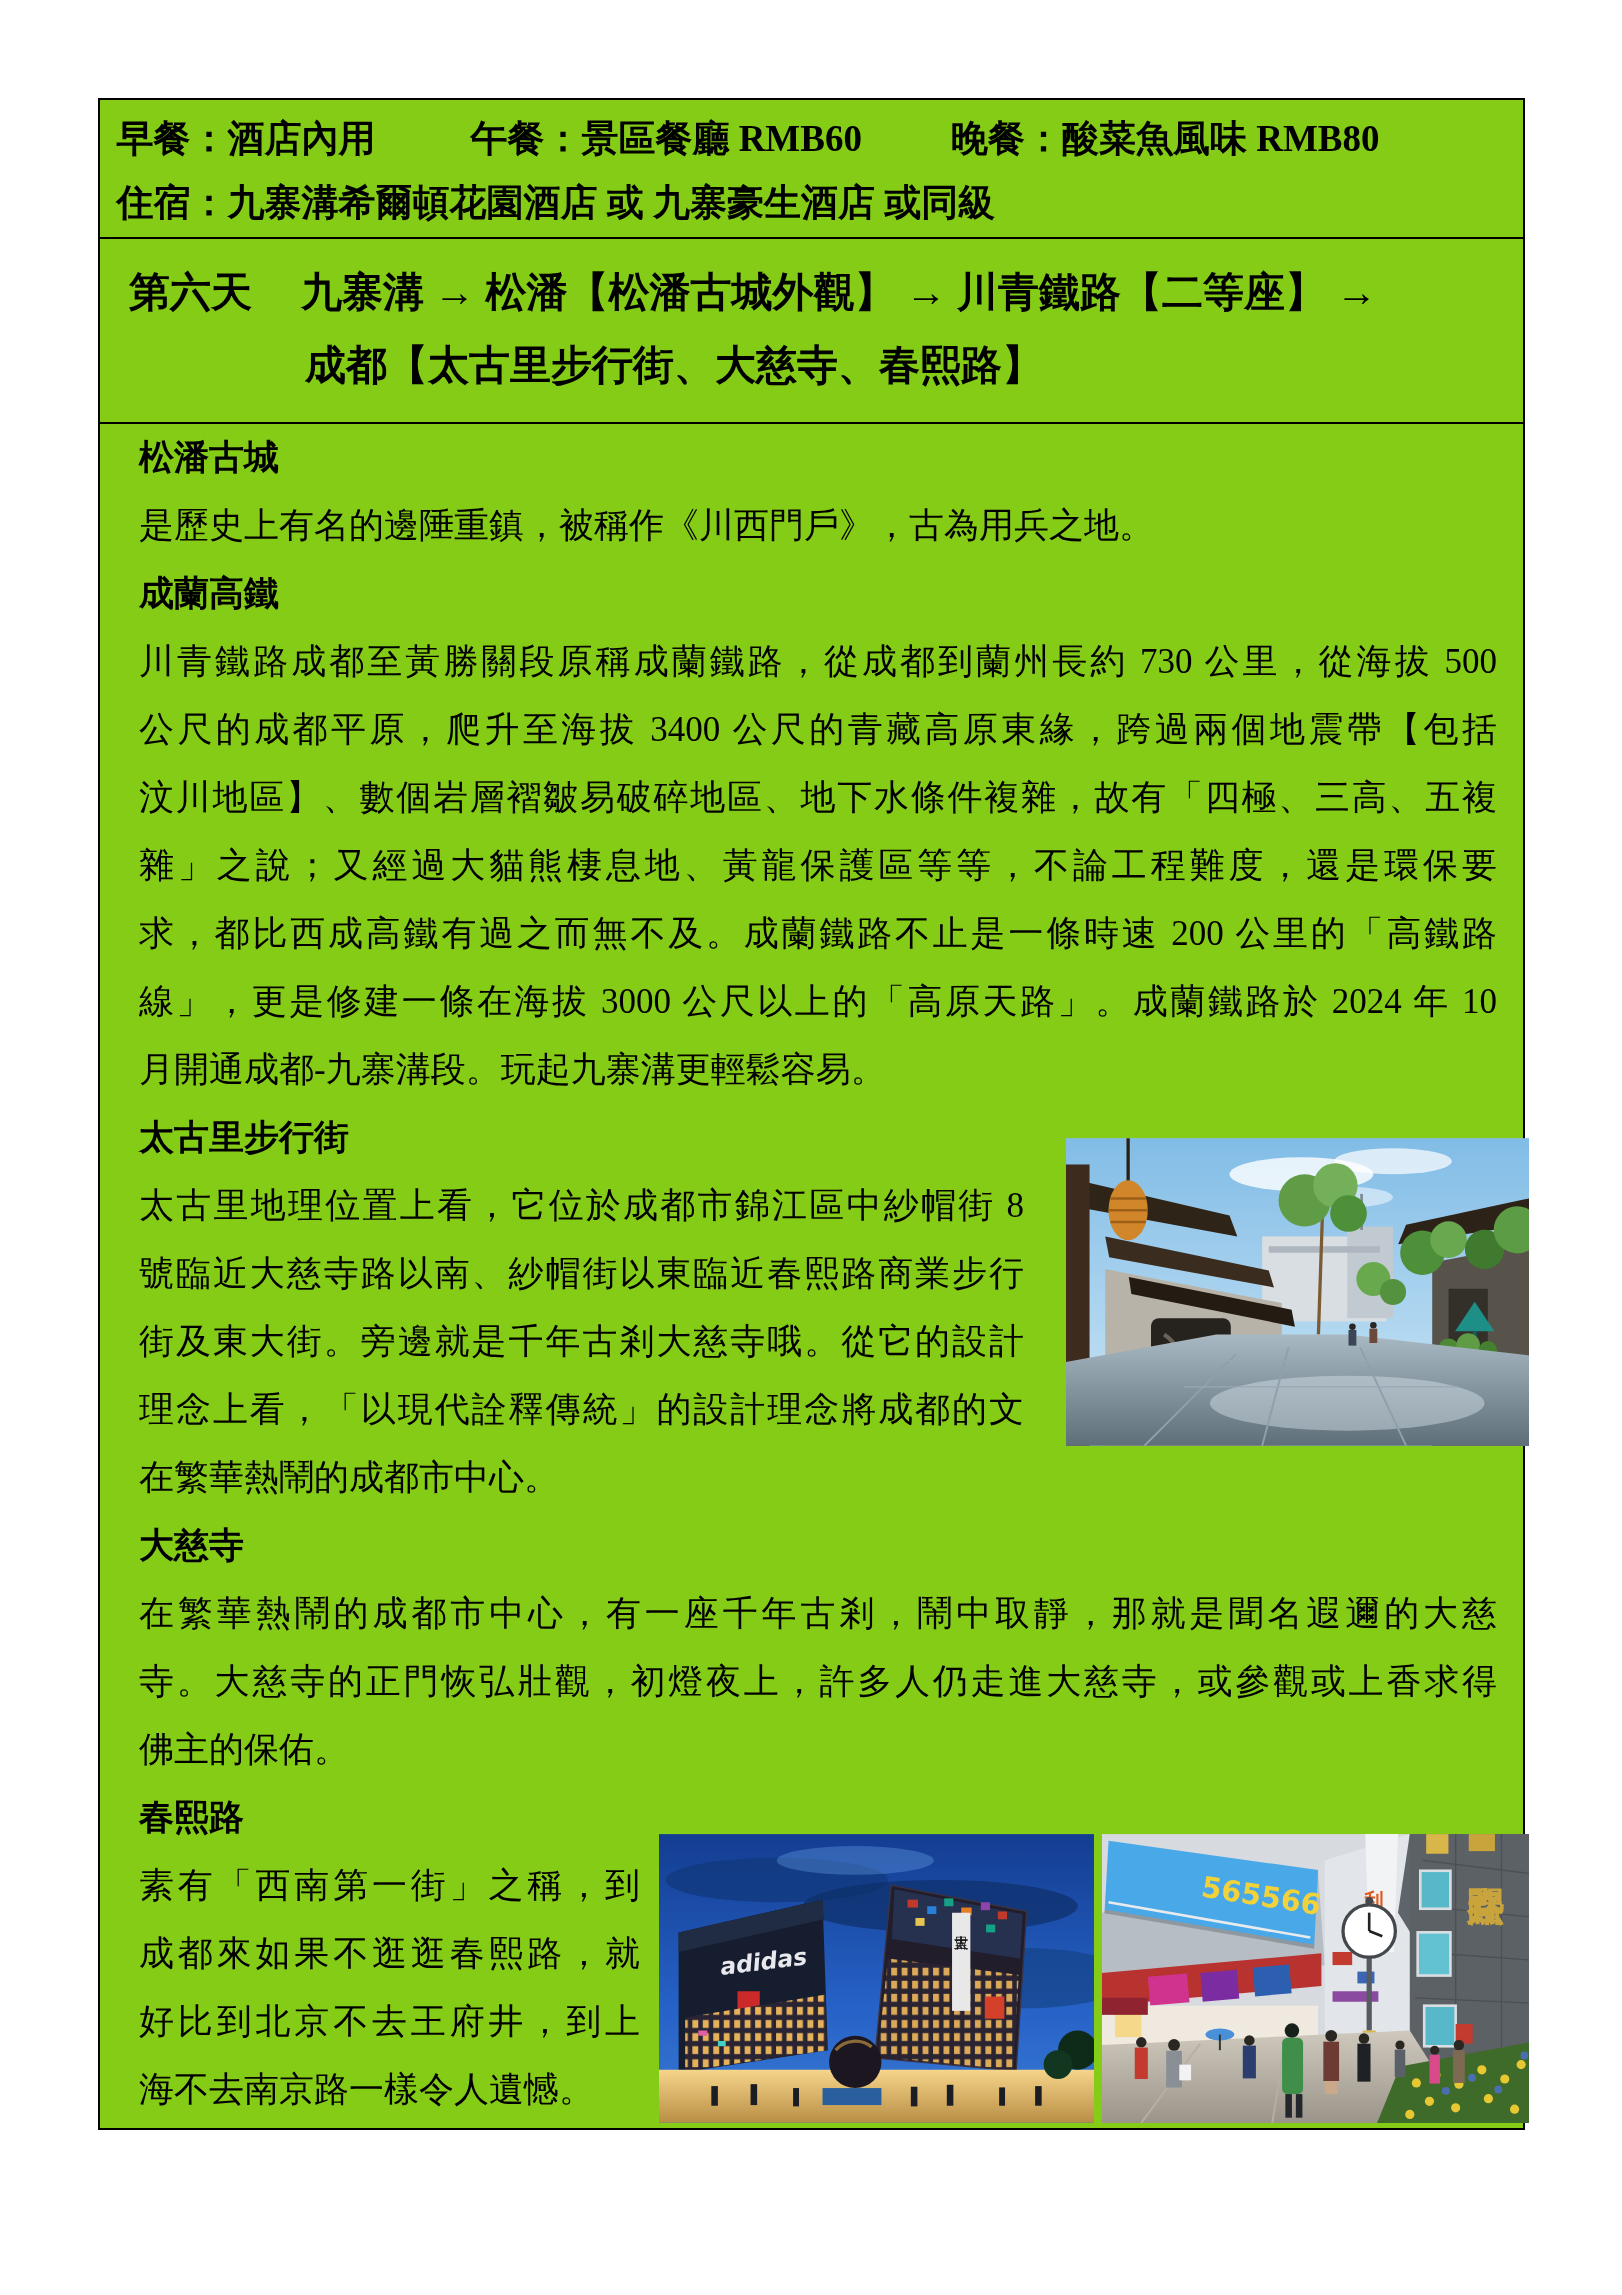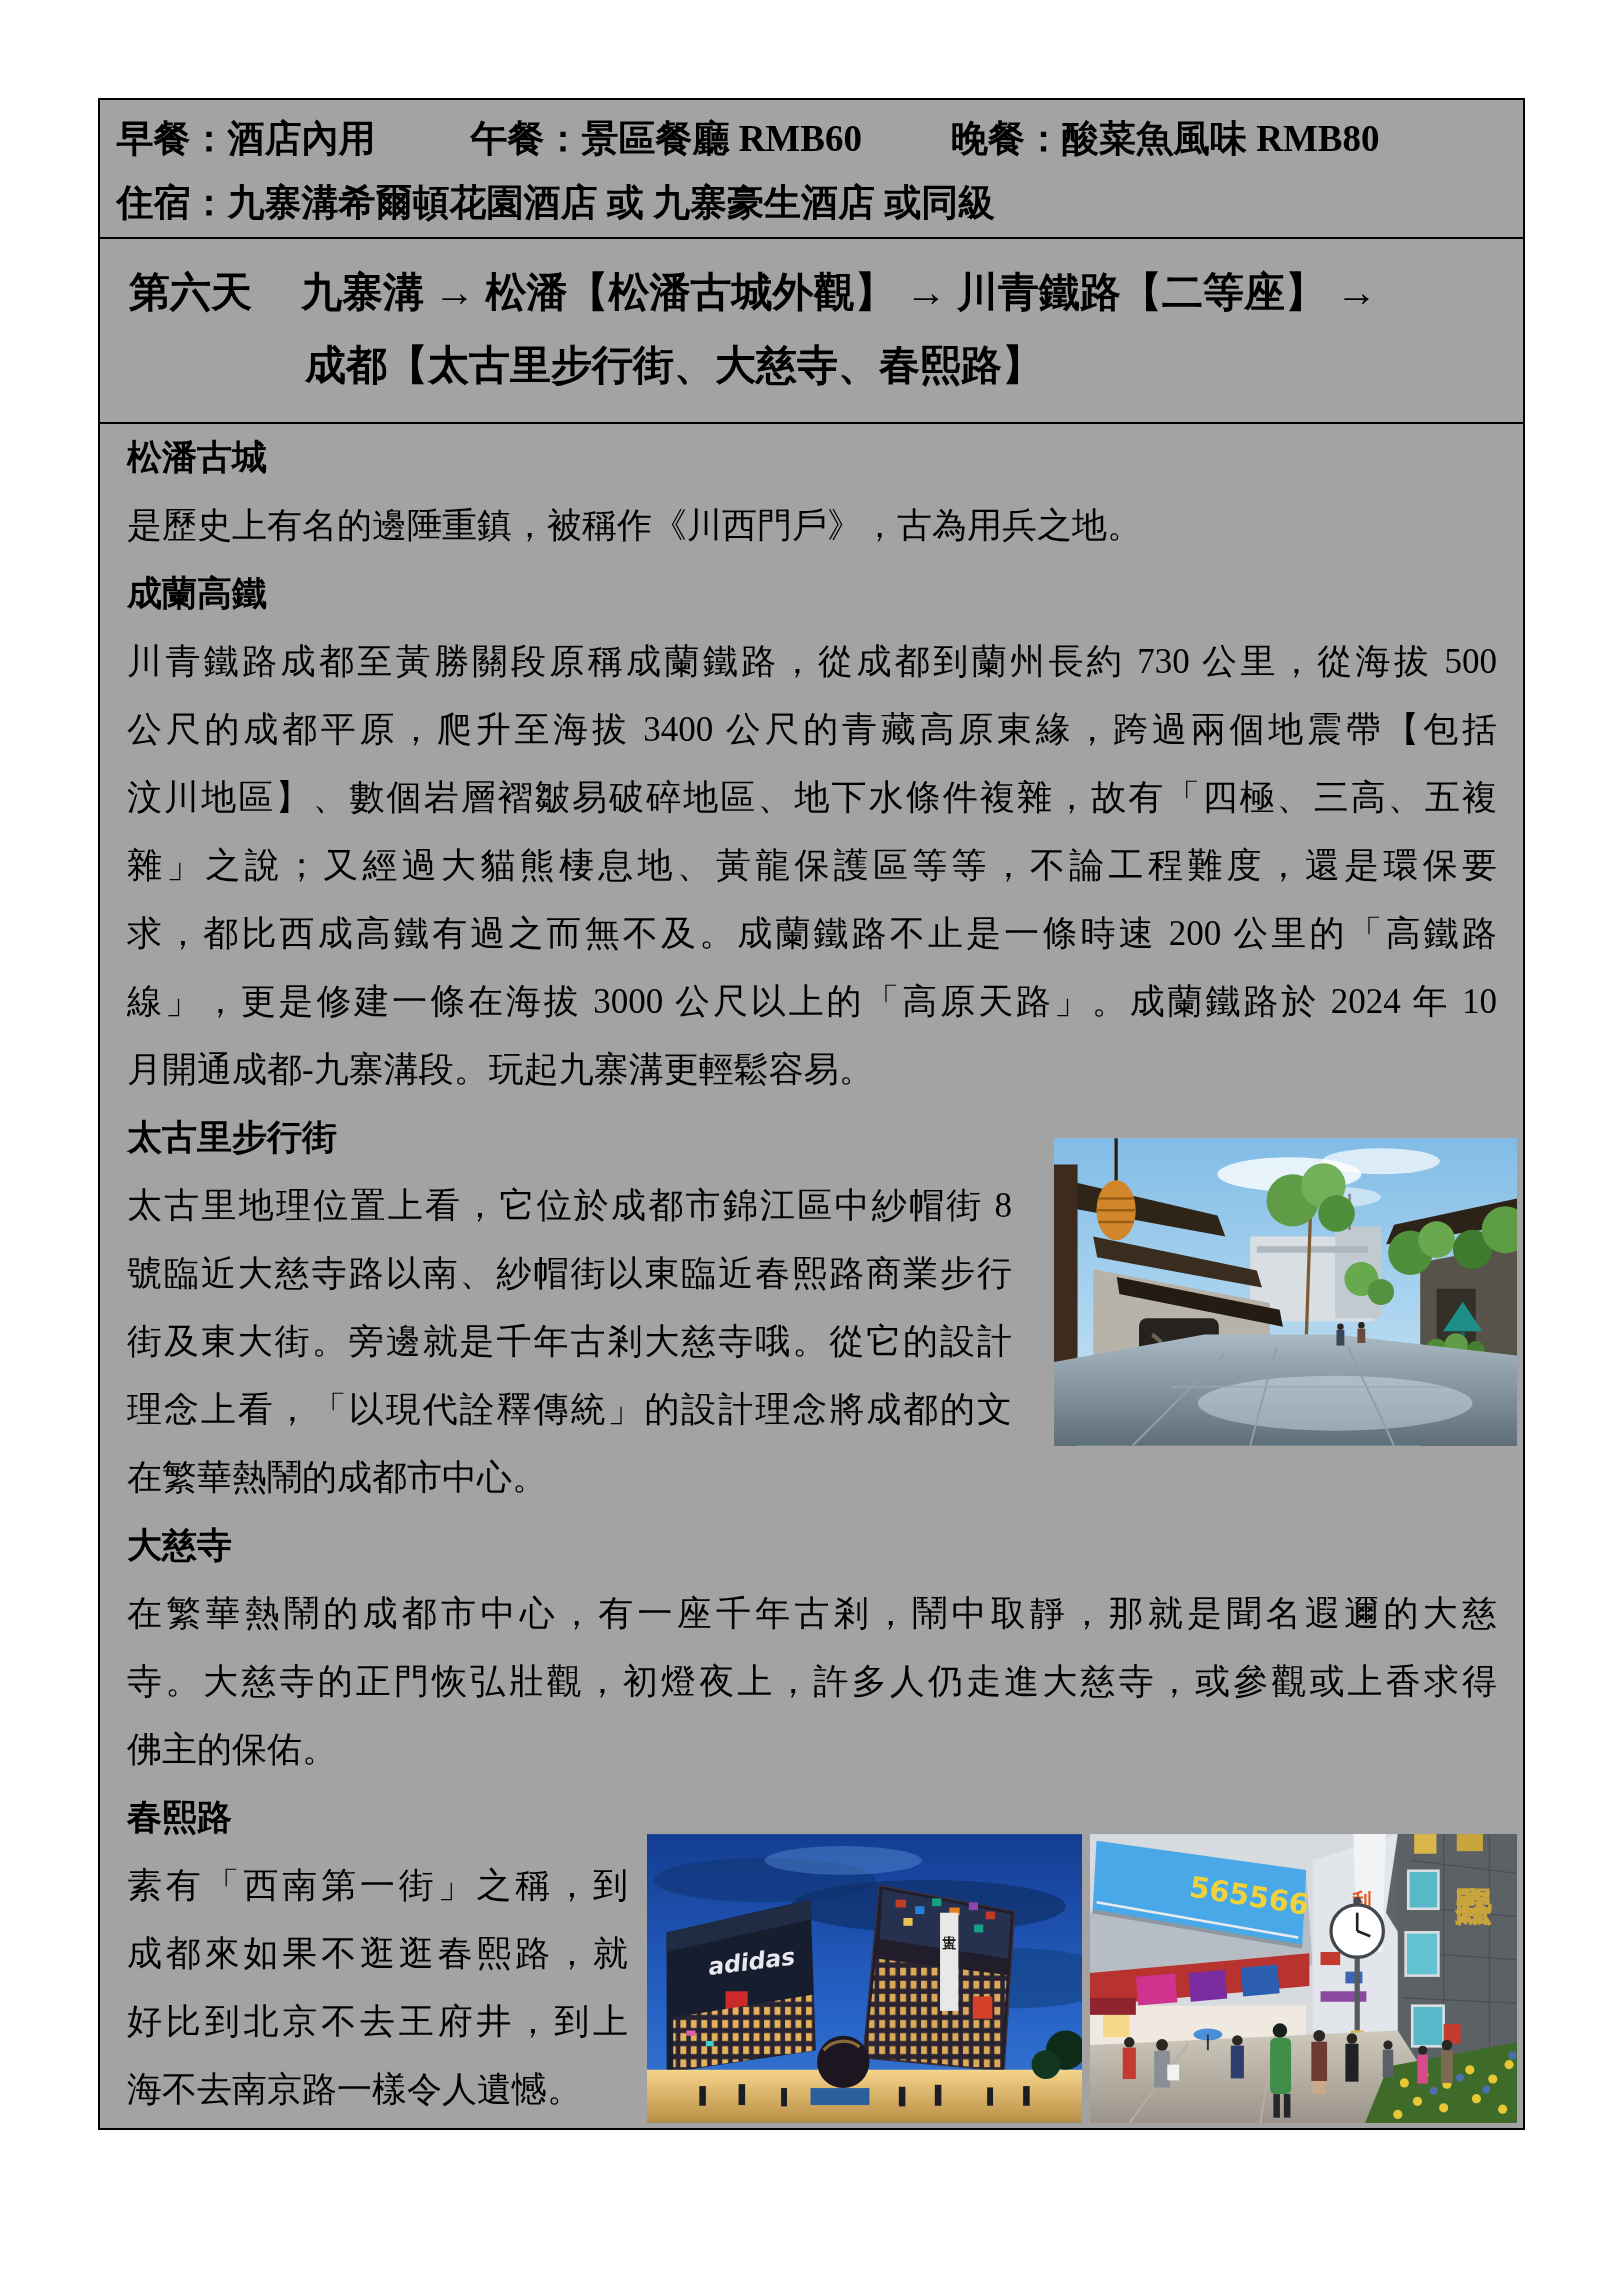--- a/index.html
+++ b/index.html
@@ -5,40 +5,40 @@
   * { margin:0; padding:0; box-sizing:border-box; }
   html,body { background:#ffffff; }
   .page {
     position:relative; width:1622px; height:2295px; background:var(--page_bg,#fff);
     color:var(--ink,#000); font-family:"Liberation Serif","DejaVu Serif",serif;
     overflow:hidden;
   }
   .doc-table {
     position:absolute; left:98px; top:98px; width:1427px; height:2032px;
     border:2.6px solid var(--border,#000); display:flex; flex-direction:column;
-    background:#a3a3a3;
+    background:#84cc16;
   }
   
   .row-meals {
     height:139px; border-bottom:2.6px solid var(--border,#000);
     padding:6.5px 26px 0 16.4px; font-weight:bold; font-size:37px;
   }
   .mline { height:64px; line-height:64px; white-space:nowrap; display:flex; }
   .mseg-lunch  { margin-left:95px; }
   .mseg-dinner { margin-left:89px;text-align:right; }
   
   .row-title {
     height:185px; border-bottom:2.6px solid var(--border,#000);
     padding:17px 26px 0 29px; font-weight:bold; font-size:41px;
   }
   .tl1 { height:73px; line-height:73px; display:flex; white-space:nowrap; }
   .tl1 .route { margin-left:49px; }
   .tl2 { height:73px; line-height:73px; margin-left:176px; white-space:nowrap; }
   
-  .row-body { flex:1; padding:0 26px 0 27px; font-size:35px; }
+  .row-body { flex:1; padding:0 26px 0 39px; font-size:35px; }
   .tline {
     height:68px; line-height:68px;
     text-align:justify; text-align-last:justify;
     overflow:hidden; white-space:nowrap;
   }
   .para .tline:last-child { text-align:left; text-align-last:left; }
   .hline .tline, .hline { font-weight:bold; text-align:left; text-align-last:left; }
   .hline { height:68px; line-height:68px; }
   .sec-taikooli { position:relative; height:408px; }
   .sec-taikooli .para { width:885px; }

